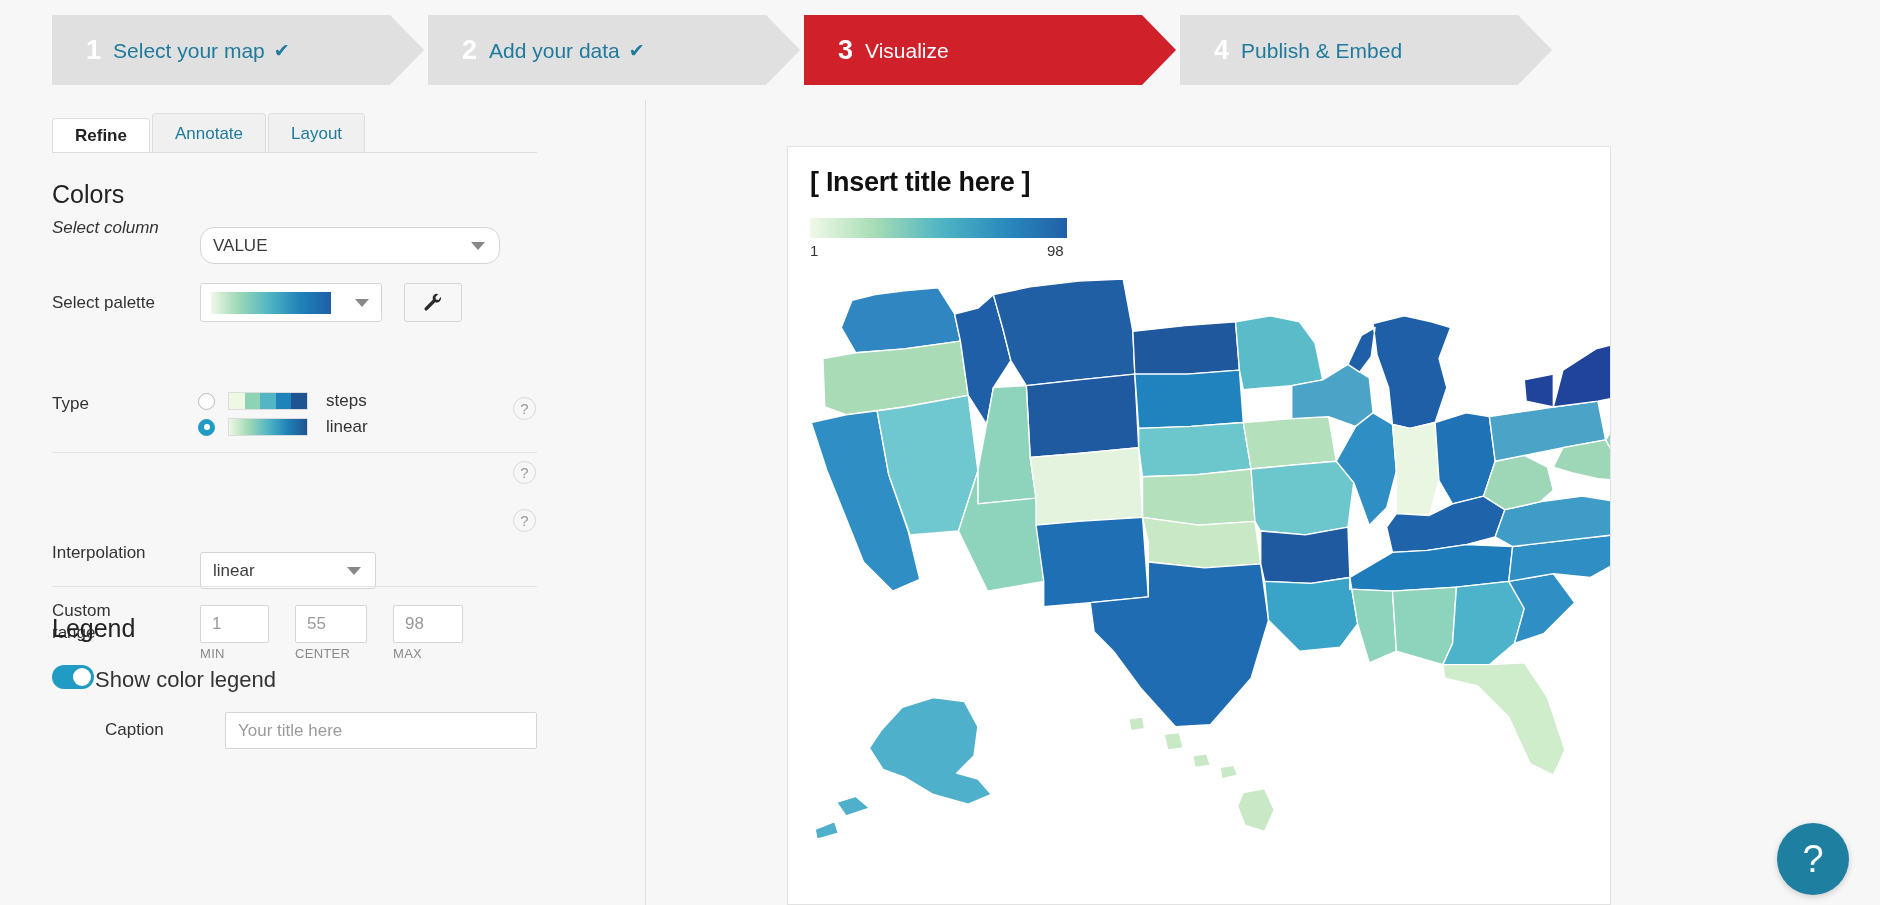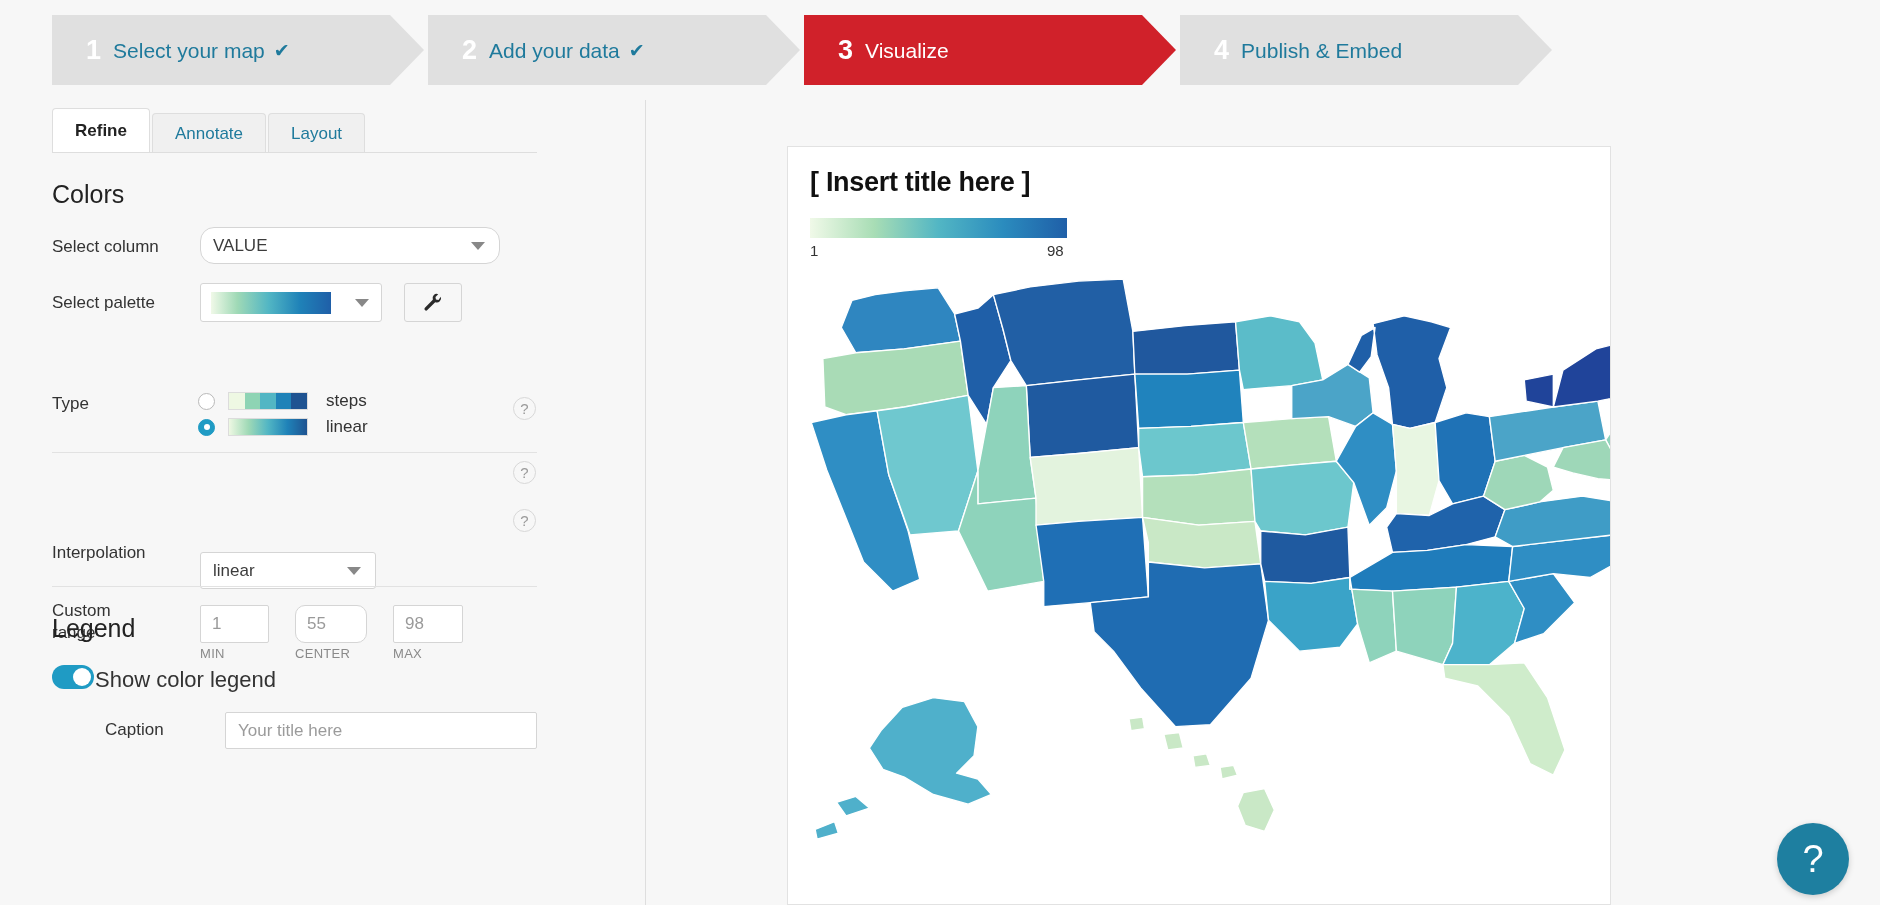--- a/index.html
+++ b/index.html
@@ -105,21 +105,21 @@
     border-bottom: none;
     border-radius: 4px 4px 0 0;
     margin-right: 2px;
     cursor: pointer;
     box-sizing: border-box;
   }
   .tab.active {
     background: #ffffff;
     color: #222;
     font-weight: bold;
-    height: 45px;
+    height: 35px;
   }
   .tabs-underline {
     position: absolute;
     left: 52px;
     top: 52px;
     width: 485px;
     height: 1px;
     background: #dedede;
   }
 
@@ -261,21 +261,21 @@
     border-radius: 2px;
     box-sizing: border-box;
     font-size: 17px;
     color: #9a9a9a;
     padding-left: 11px;
     display: flex;
     align-items: center;
     cursor: text;
   }
   #inp-min { left: 200px; width: 69px; }
-  #inp-center { left: 295px; width: 72px; border-radius: 10px; }
+  #inp-center { left: 295px; width: 72px; }
   #inp-max { left: 393px; width: 70px; }
   .num-cap {
     position: absolute;
     top: 546px;
     font-size: 13px;
     color: #8a8a8a;
     letter-spacing: 0.3px;
   }
   #cap-min { left: 200px; }
   #cap-center { left: 295px; }
@@ -431,21 +431,21 @@
 
   <div class="tabs">
     <div class="tab active">Refine</div>
     <div class="tab">Annotate</div>
     <div class="tab">Layout</div>
   </div>
   <div class="tabs-underline"></div>
 
   <div class="section-title" id="colors-title">Colors</div>
 
-  <div class="row-label" style="top:136px;">Select column</div>
+  <div class="row-label" style="top:117px;font-style:italic;">Select column</div>
   <div class="select-box" id="select-column-box">
     <span class="sel-text">VALUE</span>
     <span class="caret"></span>
   </div>
 
   <div class="row-label" style="top:192px;">Select palette</div>
   <div class="select-box" id="select-palette-box">
     <span id="palette-swatch"></span>
     <span class="caret"></span>
   </div>

